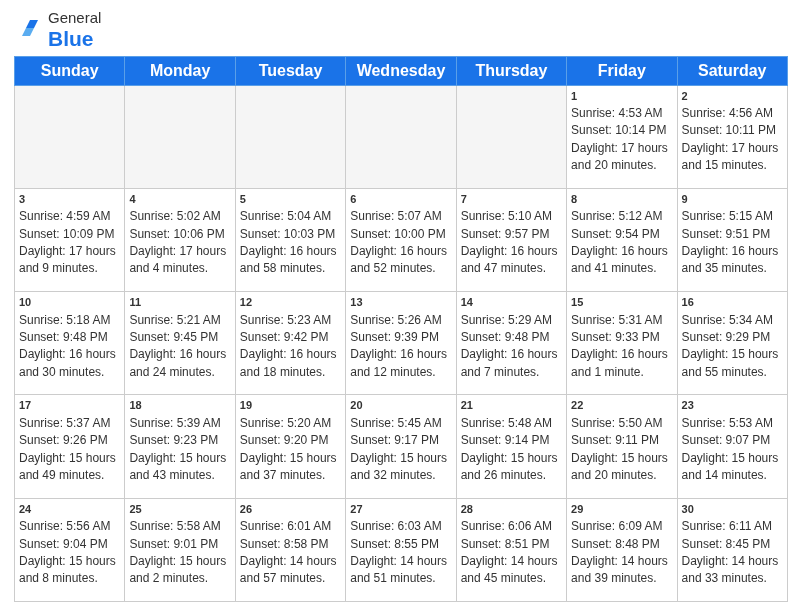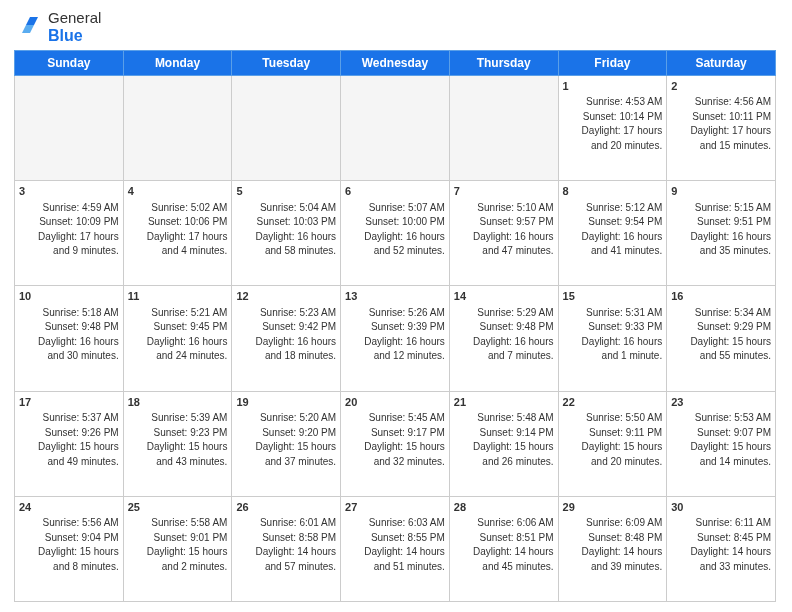--- a/index.html
+++ b/index.html
@@ -6,21 +6,21 @@
     body {
       font-family: Arial, sans-serif;
       background: #fff;
       width: 792px;
       height: 612px;
       overflow: hidden;
     }
     .page {
       width: 792px;
       height: 612px;
-      padding: 10px 16px 10px 14px;
+      padding: 10px 4px 10px 14px;
       display: flex;
       flex-direction: column;
     }
     .header {
       display: flex;
       justify-content: space-between;
       align-items: flex-start;
       margin-bottom: 6px;
     }
     .logo {
@@ -47,21 +47,21 @@
       border-collapse: collapse;
       width: 100%;
       table-layout: fixed;
       font-size: 9.5px;
     }
     .calendar thead tr th {
       background: #1a73e8;
       color: #fff;
       text-align: center;
       padding: 5px 2px;
-      font-size: 12px;
+      font-size: 16px;
       font-weight: bold;
       border: 1px solid #5a9fe8;
     }
     .calendar tbody tr td {
       border: 1px solid #ccc;
       vertical-align: top;
       padding: 3px 4px;
       height: 74px;
       color: #333;
       line-height: 1.4;
@@ -69,44 +69,43 @@
     .calendar tbody tr td.empty {
       background: #f5f5f5;
     }
     .day-number {
       font-size: 11px;
       font-weight: bold;
       display: block;
       margin-bottom: 1px;
     }
     .day-info {
-      font-size: 10px;
+      font-size: 12px;
       color: #333;
       line-height: 1.45;
-      text-align: right;
     }
     .last-row td {
       height: 60px;
     }
   </style>
 </head>
 <body>
 
 <div class="page">
   <div class="header">
     <div class="logo">
   <div style="display:flex;flex-direction:column;align-items:flex-start;">
     <div style="display:flex;align-items:center;gap:4px;">
       <svg width="30" height="24" viewBox="0 0 30 24">
         <polygon points="16,2 24,2 20,10 12,10" fill="#1a73e8"></polygon>
         <polygon points="12,10 20,10 16,18 8,18" fill="#5aacf0"></polygon>
       </svg>
       <div>
         <div style="font-size:15px;line-height:1.1;color:#333;">General</div>
-        <div style="font-size:16px;line-height:1.1;color:#1a73e8;font-weight:bold;">Blue</div>
+        <div style="font-size:21px;line-height:1.1;color:#1a73e8;font-weight:bold;">Blue</div>
       </div>
     </div>
   </div>
 </div>
     <div class="title-block">
       <div class="main-title"></div>
       <div class="subtitle"></div>
     </div>
   </div>
 

